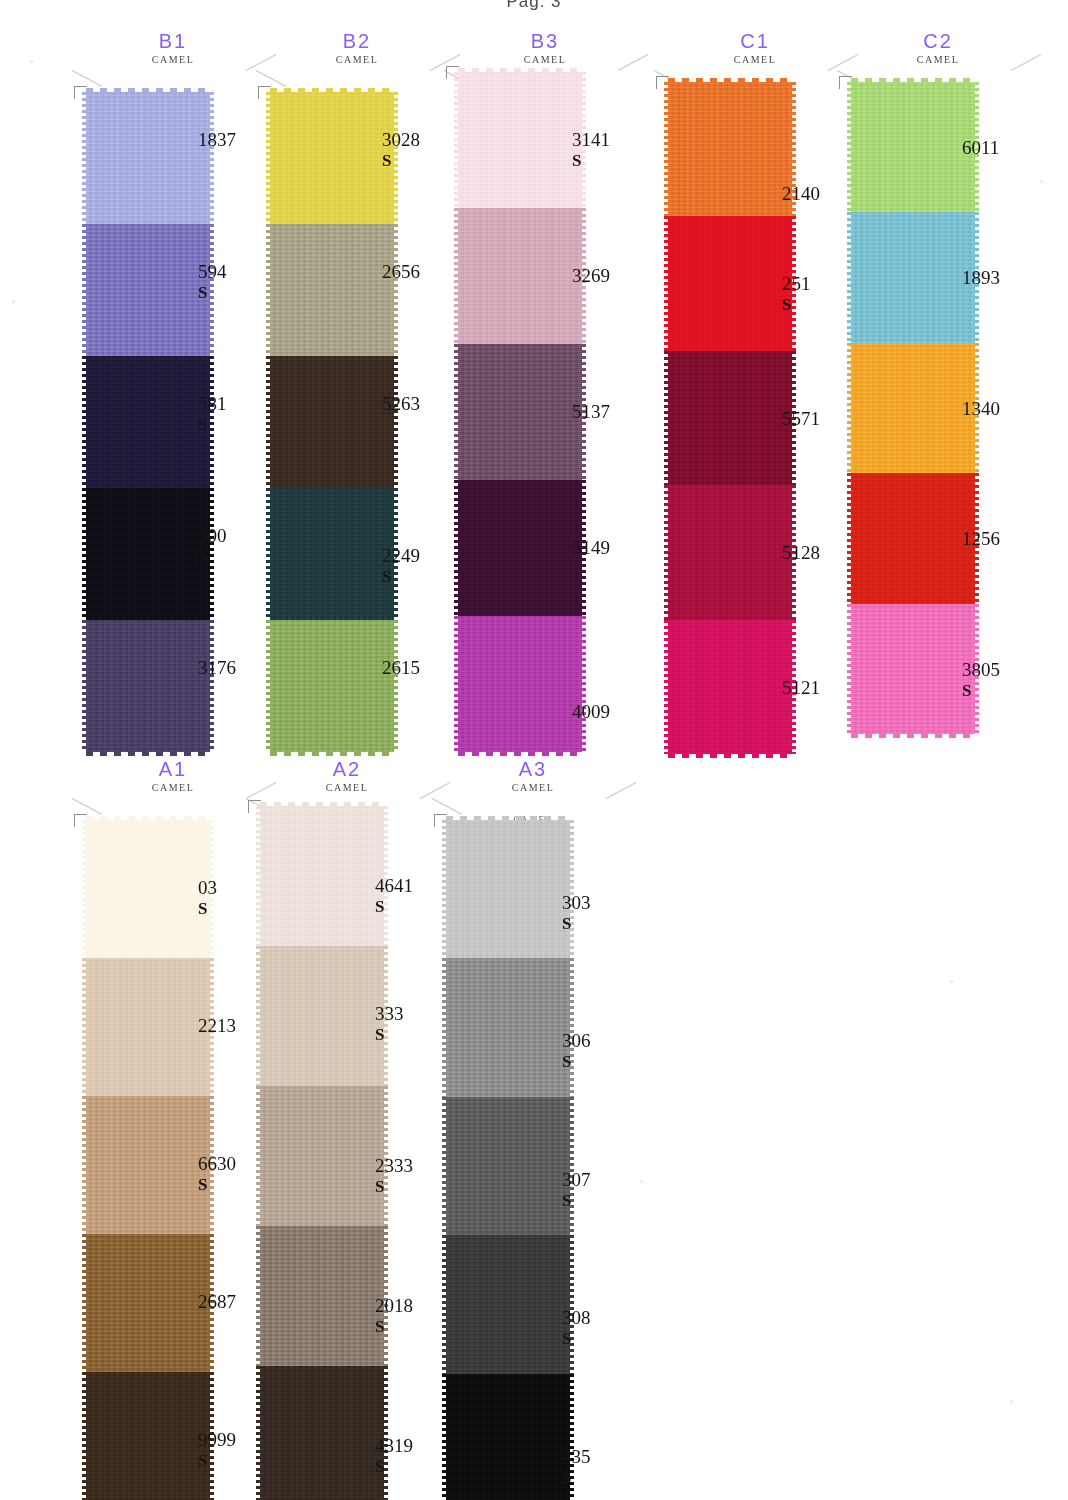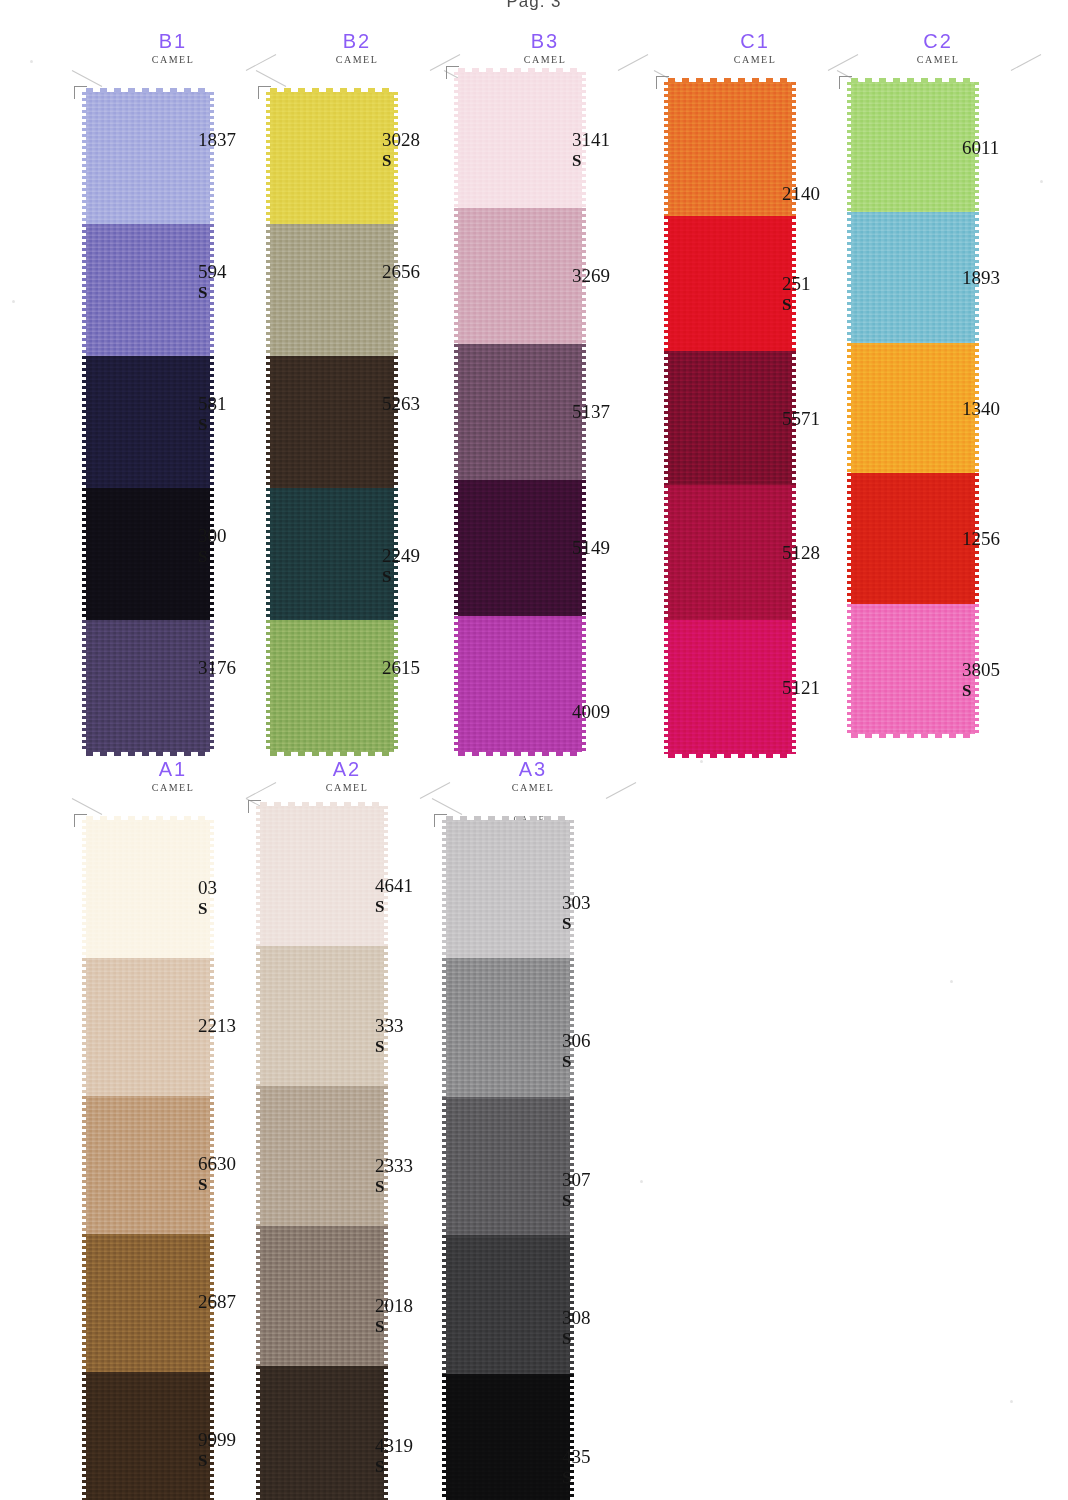--- a/index.html
+++ b/index.html
@@ -521,21 +521,21 @@
           <div class="zz r" style="background: repeating-linear-gradient(rgb(54, 43, 35) 0px, rgb(54, 43, 35) 3px, transparent 3px, transparent 6px);"></div>
         </div>
         <div style="position: absolute; left: 0px; right: 0px; top: -4px; height: 5px; background: repeating-linear-gradient(90deg, rgb(238, 226, 221) 0px, rgb(238, 226, 221) 7px, transparent 7px, transparent 14px); pointer-events: none;"></div>
       </div>
       <div class="corner" style="left: -4px; top: 42px;"></div>
       <div class="labels" style="left: 123px;">
         <div class="label" style="top: 118px;">
           <span class="code">4641</span>
           <span class="s">S</span>
         </div>
-        <div class="label" style="top: 258px;">
+        <div class="label" style="top: 246px;">
           <span class="code">333</span>
           <span class="s">S</span>
         </div>
         <div class="label" style="top: 398px;">
           <span class="code">2333</span>
           <span class="s">S</span>
         </div>
         <div class="label" style="top: 538px;">
           <span class="code">2018</span>
           <span class="s">S</span>

